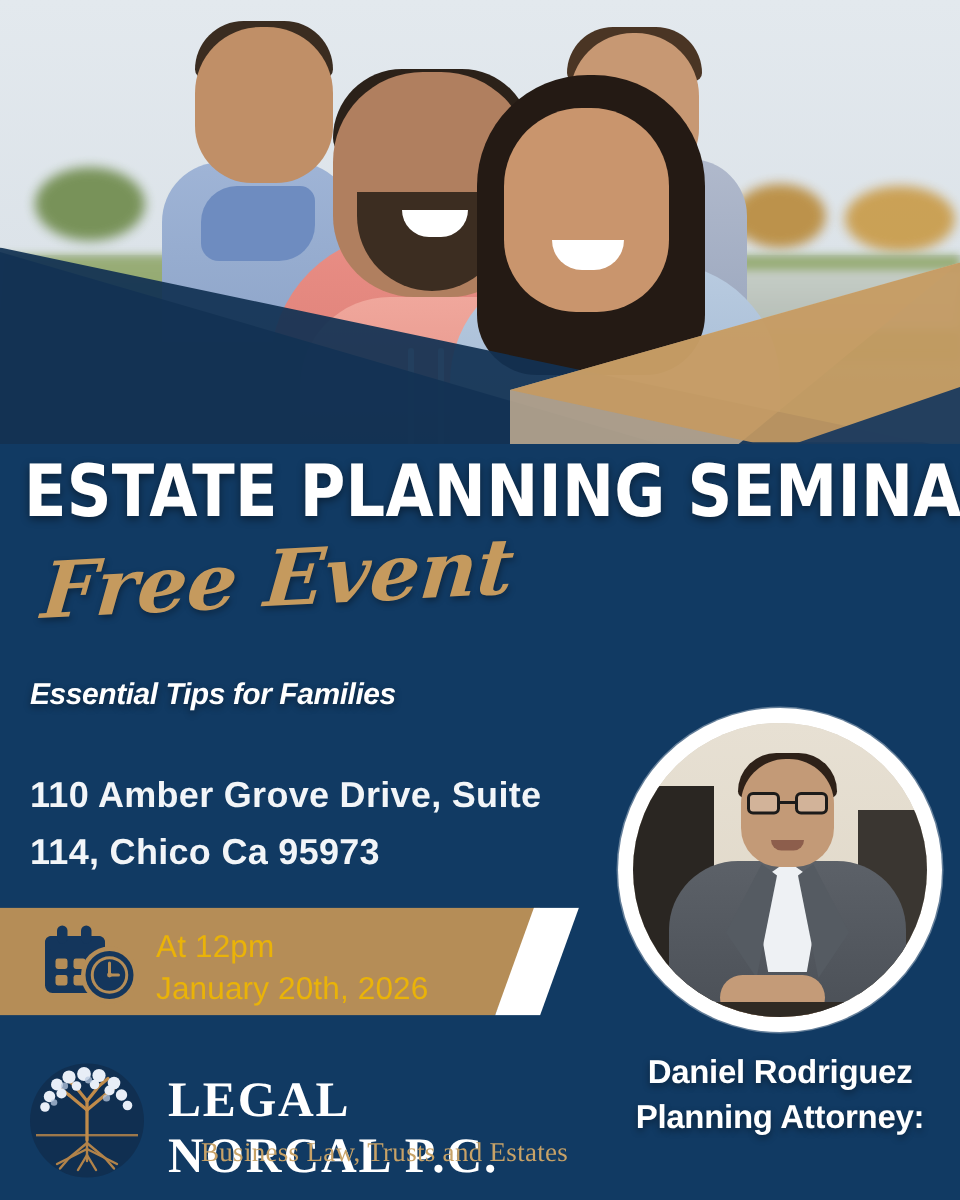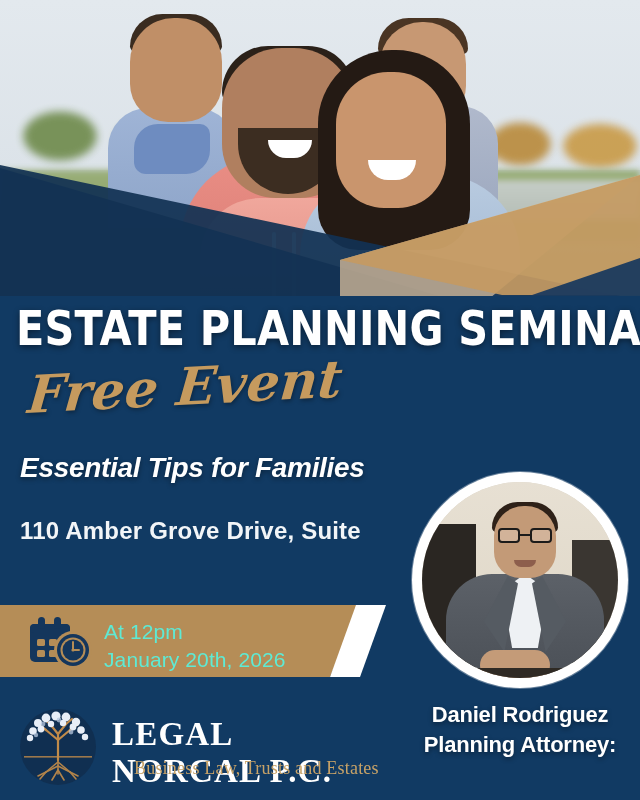--- a/index.html
+++ b/index.html
@@ -110,21 +110,21 @@
     color:#C59A5E;
     font-family:"DejaVu Serif","Liberation Serif",serif;
     font-style:italic;font-weight:bold;font-size:52px;line-height:58px;
     transform:skewX(-8deg) rotate(-3deg);transform-origin:left center;
     text-shadow:1px 2px 4px rgba(0,0,0,.35);
   }
 
   .subhead{
     position:absolute;left:20px;top:452px;
     color:#ffffff;font-weight:bold;font-style:italic;
-    font-size:28px;letter-spacing:-.3px;
+    font-size:20px;letter-spacing:-.3px;
     text-shadow:0 2px 5px rgba(0,0,0,.4);
   }
 
   .address{
     position:absolute;left:20px;top:512px;width:380px;
     color:#f2f5f8;font-size:24px;line-height:38px;font-weight:700;
     letter-spacing:.2px;
   }
 
   
@@ -135,21 +135,21 @@
     clip-path:polygon(0 0, 360px 0, 330px 72px, 0 72px);
   }
   .band-white{
     position:absolute;left:330px;top:3px;width:80px;height:72px;
     background:#ffffff;
     clip-path:polygon(26px 0, 56px 0, 30px 72px, 0 72px);
   }
   .cal-icon{position:absolute;left:28px;top:616px;width:64px;height:56px;}
   .band-text{
     position:absolute;left:104px;top:618px;
-    color:#5eead4;font-size:21px;line-height:28px;letter-spacing:.1px;
+    color:#eab308;font-size:21px;line-height:28px;letter-spacing:.1px;
   }
 
   
   .logo-wrap{position:absolute;left:16px;top:706px;width:372px;height:82px;}
   .logo-mark{position:absolute;left:0;top:2px;width:84px;height:78px;}
   .logo-name{
     position:absolute;left:96px;top:10px;
     color:#ffffff;font-family:"Liberation Serif","DejaVu Serif",serif;
     font-size:33px;letter-spacing:1.2px;font-weight:700;
   }
@@ -235,20 +235,21 @@
   <div class="tan-diag"></div>
   <div class="navy-corner"></div>
 
   <div class="body-bg"></div>
 
   <div class="headline">ESTATE PLANNING SEMINAR</div>
   <div class="script">Free Event</div>
   <div class="subhead">Essential Tips for Families</div>
   <div class="address">
     <span>110 Amber Grove Drive, Suite</span><br>
+    <span>114, Chico Ca 95973</span>
   </div>
 
   <div class="band-wrap">
     <div class="band-tan"></div>
     <div class="band-white"></div>
   </div>
   <div class="cal-icon">
     <svg viewBox="0 0 64 56" width="64" height="56" aria-hidden="true">
       <rect x="2" y="8" width="40" height="38" rx="5" fill="#14365C"></rect>
       <rect x="2" y="8" width="40" height="9" rx="4" fill="#14365C"></rect>

